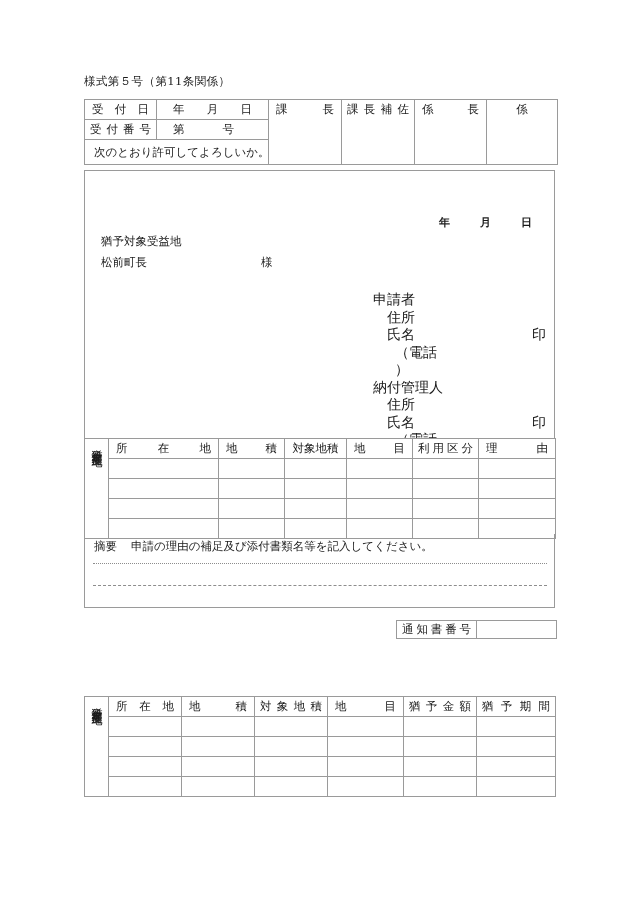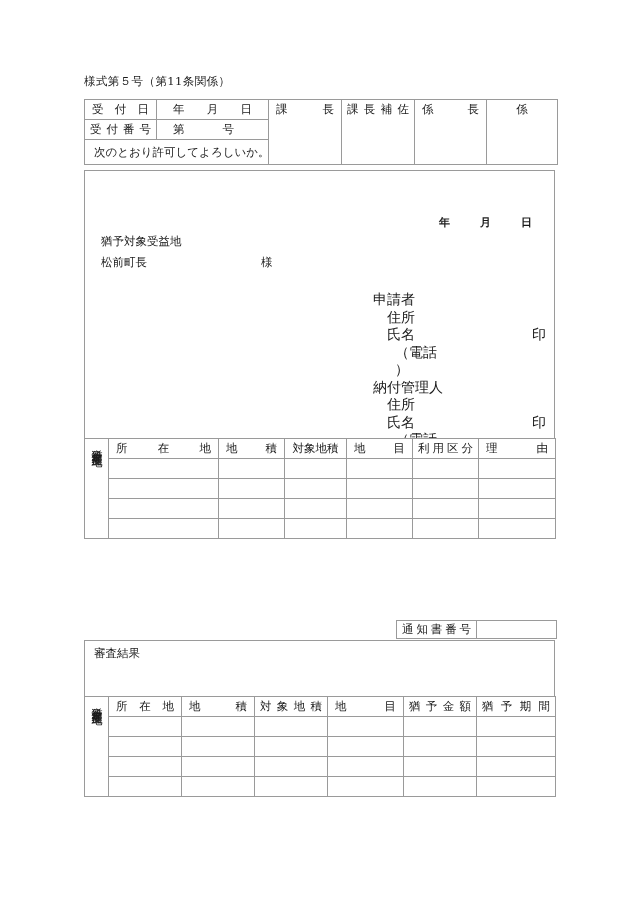--- a/index.html
+++ b/index.html
@@ -437,41 +437,45 @@
         <td></td>
         <td></td>
         <td></td>
         <td></td>
         <td></td>
         <td></td>
       </tr>
     </tbody>
   </table>
 
+  <div id="remarks-box">
+    <div id="remarks-head">
+      <span class="lbl">摘要</span><span>申請の理由の補足及び添付書類名等を記入してください。</span>
+    </div>
+    <div class="dotline" id="dot-1"></div>
+    <div class="dotline" id="dot-2"></div>
+  </div>
 
   <table class="grid" id="notice-table">
     <tbody>
       <tr>
         <td class="lbl">
           <div class="spread tight">
               <span>通</span>
               <span>知</span>
               <span>書</span>
               <span>番</span>
               <span>号</span>
             </div>
         </td>
         <td></td>
       </tr>
     </tbody>
   </table>
 
-  <div id="review-box">
-    <div id="review-title">審査結果</div>
-  </div>
 
   <table class="grid" id="land-table-2">
     <colgroup>
       <col style="width:24px">
       <col style="width:73px">
       <col style="width:73px">
       <col style="width:73px">
       <col style="width:76px">
       <col style="width:73px">
       <col style="width:79px">

